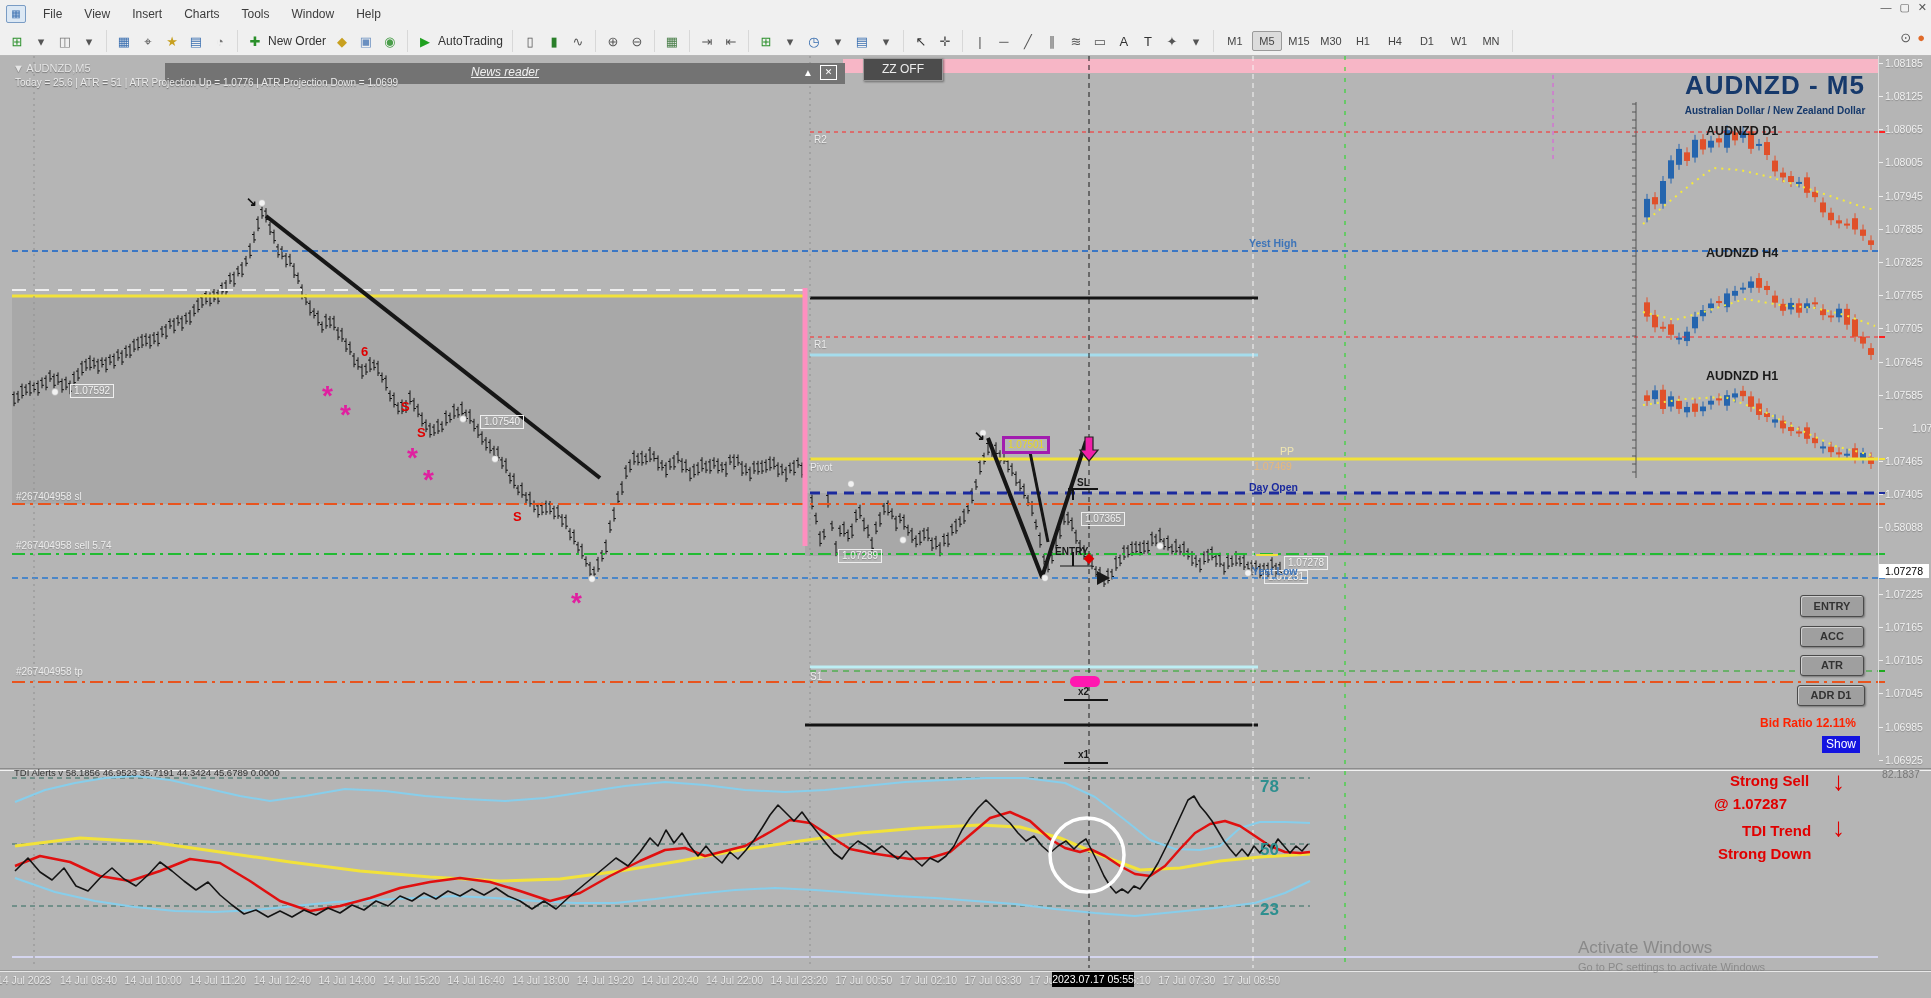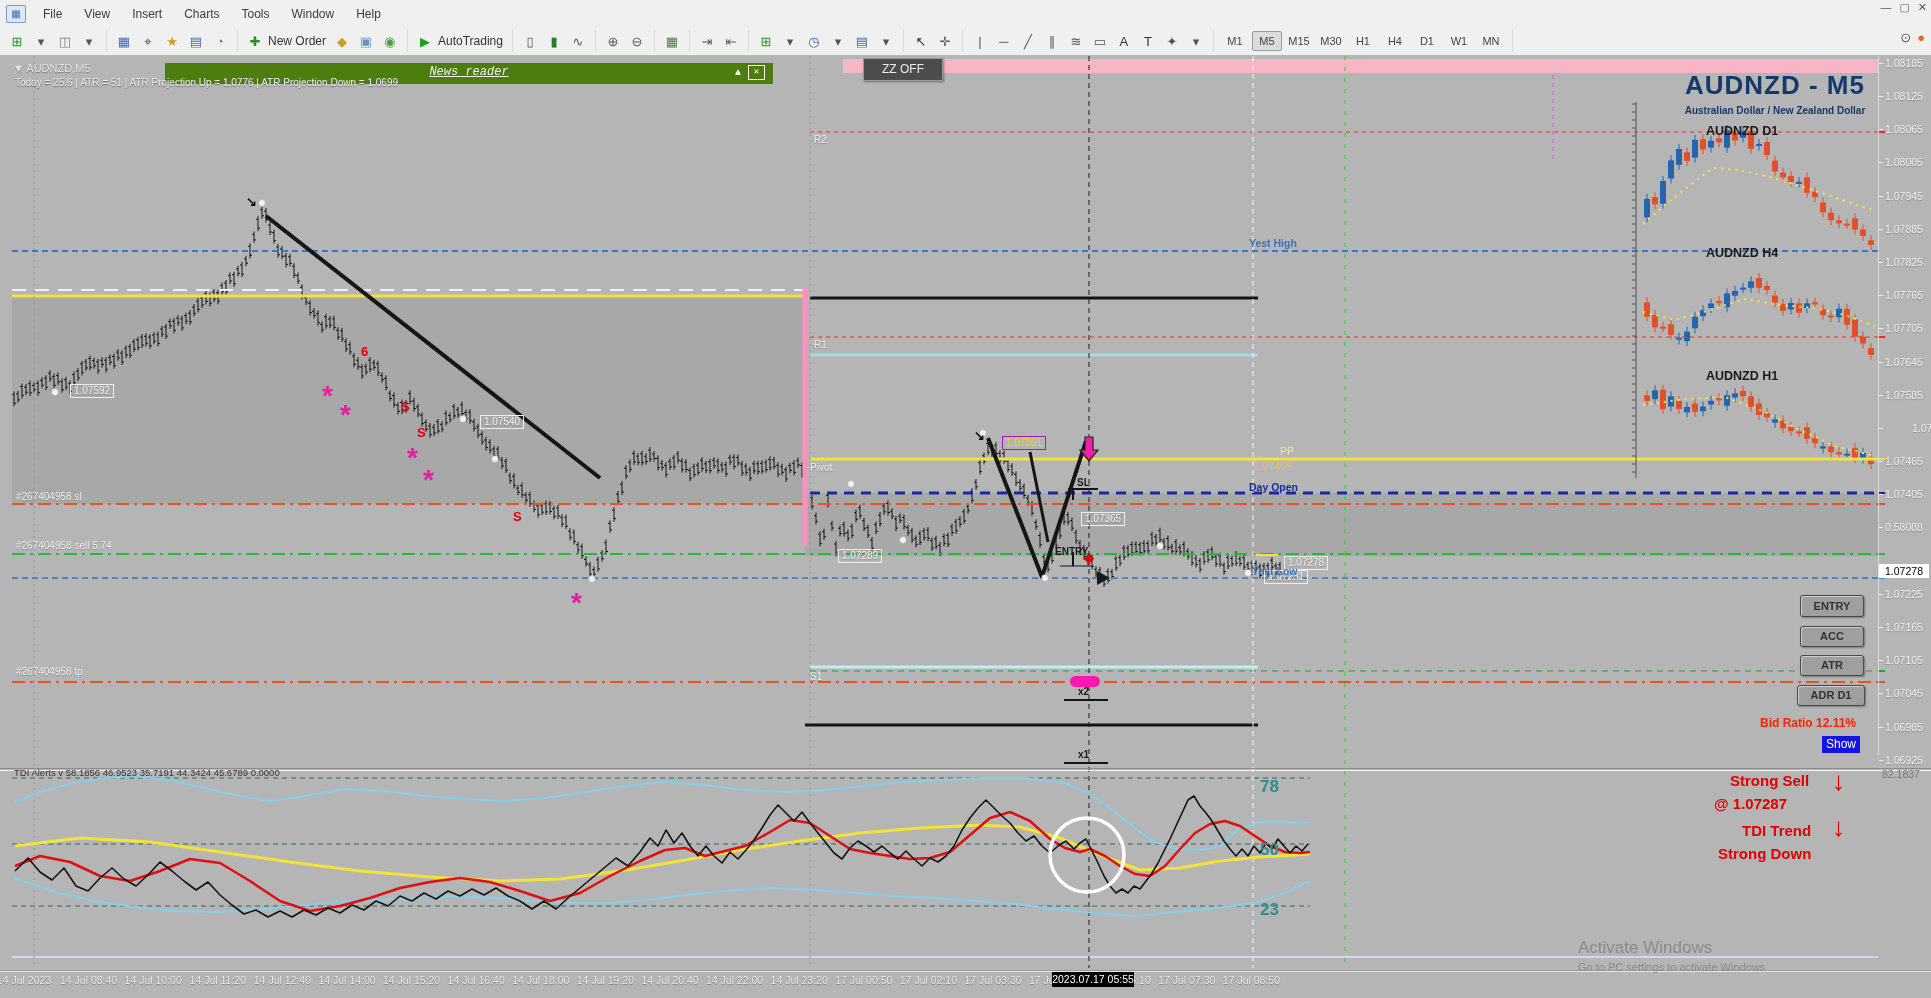--- a/index.html
+++ b/index.html
@@ -13,21 +13,21 @@
   #toolbar{position:absolute;left:0;top:27px;width:100%;height:28px;background:#f0f0f0;border-bottom:1px solid #b8b8b8;z-index:5;display:flex;align-items:center;}
   .tbgroup{display:flex;align-items:center;padding:0 5px;border-right:1px solid #d8d8d8;height:22px;}
   .tbico{min-width:20px;text-align:center;font-size:13px;color:#555;padding:0 2px;line-height:21px;}
   .tbtext{font-size:12px;color:#333;padding:0 4px 0 1px;}
   .tfbtn{min-width:24px;text-align:center;font-size:11px;color:#444;border:1px solid transparent;margin:0 1px;line-height:18px;padding:0 2px;}
   .tfbtn.active{background:#dcdcdc;border:1px solid #9a9a9a;border-radius:2px;}
   #tbright{position:absolute;right:6px;top:30px;z-index:6;display:flex;gap:6px;font-size:13px;color:#555;}
   
   #charttab{position:absolute;left:13px;top:62px;z-index:3;color:#e6e6e6;font-size:11px;text-shadow:0 1px 1px #777;}
   #infoline{position:absolute;left:15px;top:77px;z-index:3;color:#ececec;font-size:10px;text-shadow:0 1px 1px #666;white-space:nowrap;}
-  #newsbar{position:absolute;left:165px;top:63px;width:608px;height:21px;background:#4d7c0f;z-index:2;font-family:Liberation Mono, monospace;}
+  #newsbar{position:absolute;left:165px;top:63px;width:680px;height:21px;background:#737373;z-index:2;}
   #newsbar .newstitle{position:absolute;left:50%;top:2px;transform:translateX(-50%);color:#f0f0f0;font-size:12px;font-style:italic;text-decoration:underline;}
   #newscollapse{position:absolute;right:32px;top:4px;color:#fff;font-size:10px;}
   #newsclose{position:absolute;right:8px;top:2px;width:15px;height:13px;border:1px solid #fff;color:#fff;font-size:9px;text-align:center;line-height:12px;}
   #zzoff{position:absolute;left:863px;top:58px;width:78px;height:21px;background:#4c4c4c;border:1px solid #9a9a9a;color:#ececec;font-size:12px;text-align:center;line-height:20px;z-index:3;box-shadow:1px 1px 2px rgba(0,0,0,.4);}
   
   #paneltitle{position:absolute;left:1640px;top:70px;width:270px;text-align:center;z-index:3;}
   #paneltitle .big{font-size:26px;font-weight:bold;color:#16396b;letter-spacing:1px;}
   #paneltitle .sub{font-size:10px;font-weight:bold;color:#16396b;margin-top:4px;}
   .minititle{position:absolute;z-index:3;font-size:12.5px;font-weight:bold;color:#1a1a1a;}
   .panelbtn{position:absolute;z-index:3;background:#9f9f9f;border:1px solid #4a4a4a;border-radius:3px;color:#333;font-size:11px;font-weight:bold;text-align:center;box-shadow:inset 1px 1px 0 #cfcfcf,1px 1px 2px rgba(0,0,0,.35);}
@@ -44,21 +44,21 @@
   #subscaletop{position:absolute;left:1882px;top:768px;color:#787878;font-size:10.5px;z-index:3;}
   #timeaxis{position:absolute;left:0;top:970px;width:1931px;height:20px;background:#b5b5b5;border-top:1px solid #989898;box-shadow:inset 0 1px 0 #e8e8e8;z-index:2;}
   .tlabel{position:absolute;top:3px;transform:translateX(-50%);color:#e9e9e9;font-size:10.5px;text-shadow:0 1px 1px #7d7d7d;white-space:nowrap;}
   #timebox{position:absolute;left:1052px;top:972px;width:82px;height:15px;background:#000;color:#fff;font-size:10.5px;text-align:center;line-height:15px;z-index:3;}
   #botstrip{position:absolute;left:0;top:990px;width:1931px;height:8px;background:#b5b5b5;z-index:2;}
   
   .hsep{position:absolute;left:0;width:1931px;z-index:2;}
   
   .fl{position:absolute;font-size:10px;white-space:nowrap;z-index:2;}
   .bx{border:1px solid #eeeeee;color:#f2f2f2;padding:0 3px;line-height:12px;text-shadow:0 1px 1px #888;}
-  .ylbx{border:1px solid #a21caf;color:#e8d820;padding:0 3px;line-height:12px;}
+  .ylbx{border:3px solid #a21caf;color:#e8d820;padding:0 3px;line-height:12px;}
   .twhite{color:#ededed;text-shadow:0 1px 1px #8a8a8a;}
   .tblue{color:#3d74b8;font-weight:bold;font-size:10.5px;}
   .tnavy{color:#1b2a9e;font-weight:bold;font-size:10.5px;}
   .tdark{color:#1a1a1a;font-weight:bold;font-size:10px;}
   .ttiny{color:#333;font-size:9.5px;}
   .tteal{color:#2e8f8f;font-weight:bold;font-size:17px;}
   .tpp{color:#efe6b0;font-size:10.5px;}
   .tpor{color:#e8b87a;font-size:10.5px;}
   #watermark{position:absolute;left:1578px;top:938px;z-index:6;color:rgba(130,130,130,.85);}
   #watermark .w1{font-size:17px;}

